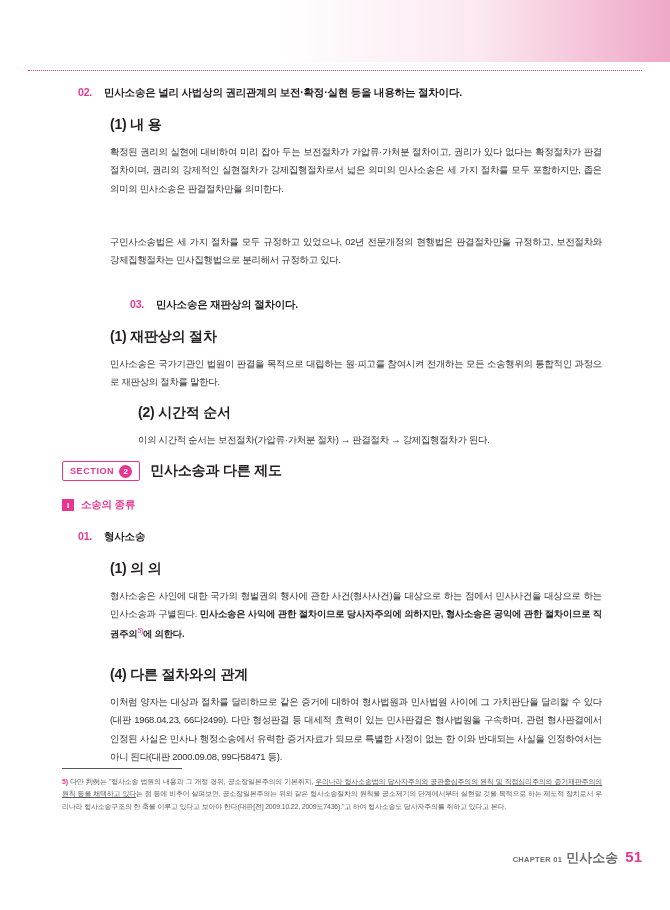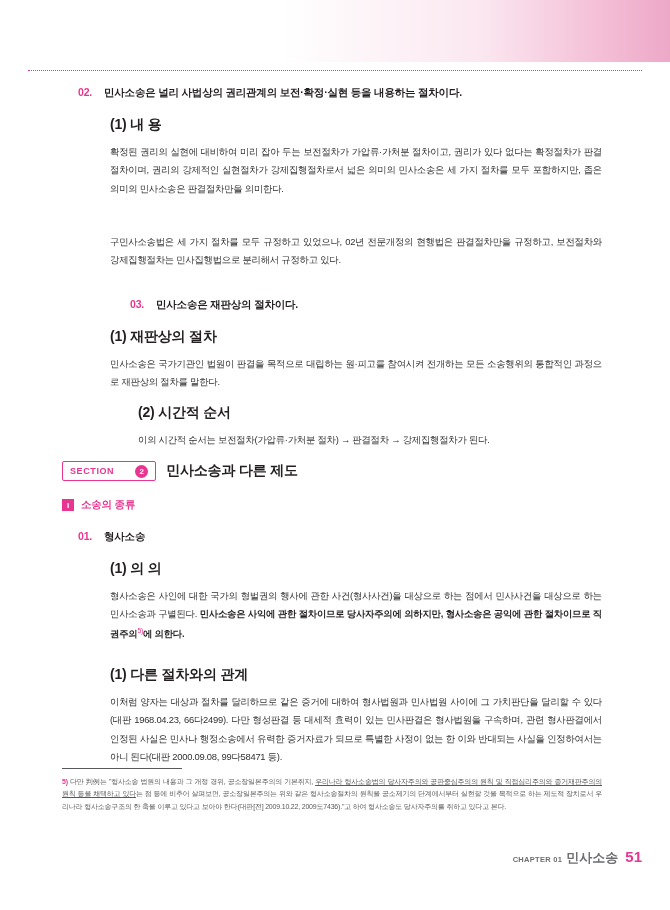--- a/index.html
+++ b/index.html
@@ -101,21 +101,20 @@
     height: 22px;
   }
   .section-box {
     border: 1.5px solid #e8358f;
     border-radius: 2px;
     height: 20px;
     display: flex;
     align-items: center;
     padding: 0 7px 0 7px;
     box-sizing: border-box;
-    gap: 16px;
   }
   .section-label {
     font-size: 9px;
     font-weight: bold;
     color: #e8358f;
     letter-spacing: 0.6px;
   }
   .section-num {
     display: inline-flex;
     align-items: center;
@@ -287,21 +286,21 @@
         <span class="txt">형사소송</span>
       </div>
     </div>
 
     <div class="block-01b-sub1">
       <div class="sub">(1) 의  의</div>
       <div class="para"><span>형사소송은 사인에 대한 국가의 형벌권의 행사에 관한 사건(형사사건)을 대상으로 하는 점에서 민사사건을 대상으로 하는 민사소송과 구별된다. </span><b>민사소송은 사익에 관한 절차이므로 당사자주의에 의하지만, 형사소송은 공익에 관한 절차이므로 직권주의</b><sup class="fnref">5)</sup><b>에 의한다.</b></div>
     </div>
 
     <div class="block-01b-sub2">
-      <div class="sub">(1) 다른 절차와의 관계</div>
+      <div class="sub">(4) 다른 절차와의 관계</div>
       <div class="para">이처럼 양자는 대상과 절차를 달리하므로 같은 증거에 대하여 형사법원과 민사법원 사이에 그 가치판단을 달리할 수 있다(대판 1968.04.23, 66다2499). 다만 형성판결 등 대세적 효력이 있는 민사판결은 형사법원을 구속하며, 관련 형사판결에서 인정된 사실은 민사나 행정소송에서 유력한 증거자료가 되므로 특별한 사정이 없는 한 이와 반대되는 사실을 인정하여서는 아니 된다(대판 2000.09.08, 99다58471 등).</div>
     </div>
 
   </div>
 
   <div class="footnote-rule"></div>
   <div class="footnote">
     <span class="fn-num">5)</span>
     <span>다만 判例는 "형사소송 법원의 내용과 그 개정 경위, 공소장일본주의의 기본취지, </span><u>우리나라 형사소송법의 당사자주의와 공판중심주의의 원칙 및 직접심리주의와 증거재판주의의 원칙 등을 채택하고 있다</u><span>는 점 등에 비추어 살펴보면, 공소장일본주의는 위와 같은 형사소송절차의 원칙을 공소제기의 단계에서부터 실현할 것을 목적으로 하는 제도적 장치로서 우리나라 형사소송구조의 한 축을 이루고 있다고 보아야 한다(대판[전] 2009.10.22, 2009도7436)."고 하여 형사소송도 당사자주의를 취하고 있다고 본다.</span>
   </div>

